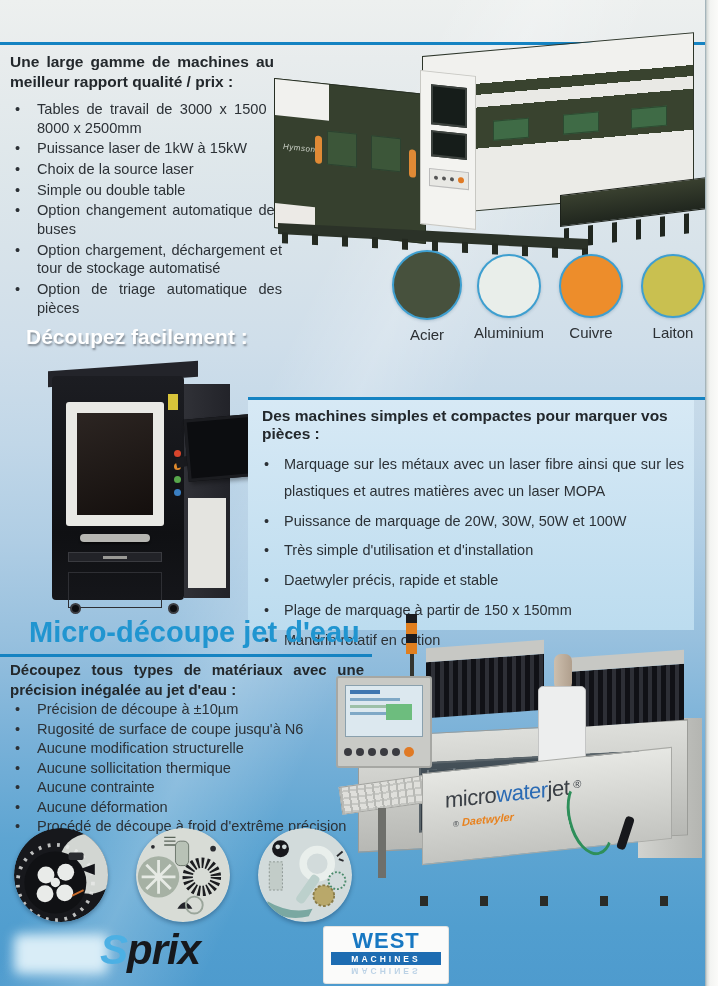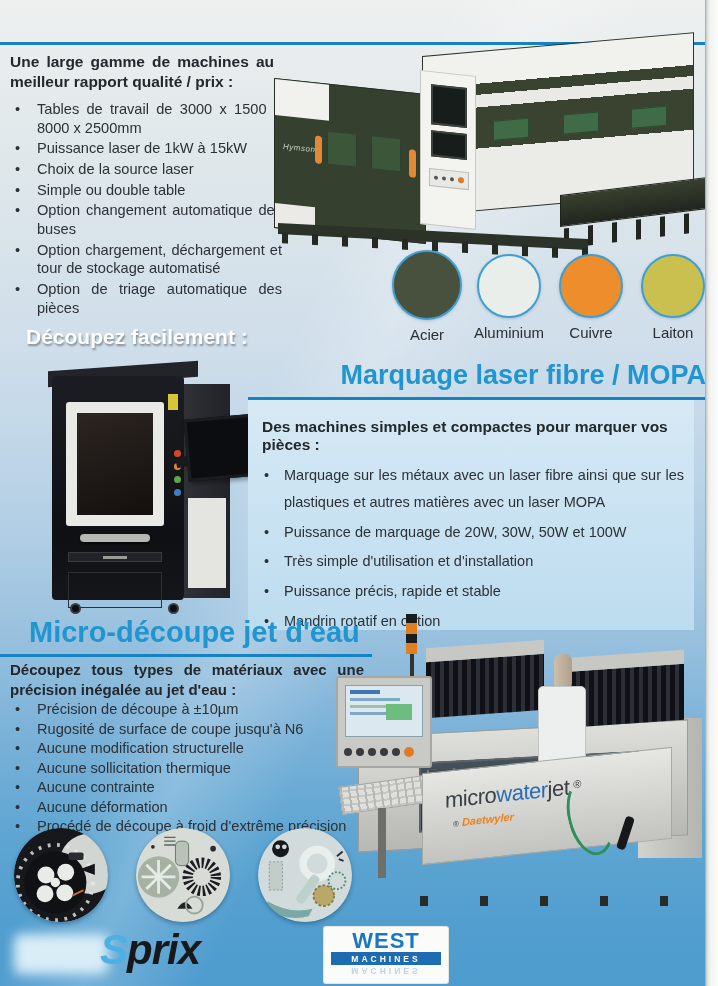--- a/index.html
+++ b/index.html
@@ -46,21 +46,21 @@
   .mat-circle { width:64px; height:64px; margin:4px auto 6px; border-radius:50%;
     border:2px solid #3e9fd0; box-shadow:0 1px 3px rgba(40,80,110,.25); }
   .mat-item:first-child .mat-circle { width:70px; height:70px; margin-top:0; }
   .mat-label { font-size:15px; color:#2b2f33; }
 
   .banner { position:absolute; left:26px; top:325px; font-size:21px; font-weight:bold; color:#ffffff;
     text-shadow:1px 2px 2px rgba(55,60,65,.5); }
 
   
   .panel2 { position:absolute; left:248px; top:400px; width:446px; height:230px;
-    background:linear-gradient(180deg,#d7e9f5,#bcdcef); padding:18px 10px 0 14px; }
+    background:linear-gradient(180deg,#d7e9f5,#bcdcef); padding:7px 10px 0 14px; }
   .intro2 { font-weight:bold; color:#23282c; font-size:15.5px; margin-bottom:8px; }
   .blist2 { position:static; font-size:14.5px; line-height:1.85; color:#2c3136; }
   .blist2 .bitem { margin-bottom:3px; }
   .blist2 .bitem::before { flex:0 0 20px; padding-left:2px; }
 
   
   .m1 { position:absolute; left:270px; top:48px; width:440px; height:204px; }
   .m1-side { position:absolute; left:152px; top:8px; width:272px; height:160px;
     transform:skewY(-5deg); transform-origin:left top; border:1px solid #2d3529;
     background:linear-gradient(180deg,#f1f1ee 0%,#f1f1ee 20%,#39432f 20%,#39432f 27%,
@@ -280,36 +280,38 @@
       <span class="m2-btn" style="background:#e08a2c;"></span>
       <span class="m2-btn" style="background:#58a84c;"></span>
       <span class="m2-btn" style="background:#3a7fc2;"></span>
     </div>
     <div class="m2-arm"></div>
     <div class="m2-monitor"></div>
     <span class="m2-caster" style="left:52px;"></span>
     <span class="m2-caster" style="left:150px;"></span>
   </div>
 
-  <div class="h-blue title2">Marquage laser fibre / MOPA</div>
   <div class="rule rule2"></div>
   <div class="panel2">
     <div class="intro2">Des machines simples et compactes pour marquer vos pièces :</div>
     <div class="blist blist2">
       <div class="bitem">
           <span class="btxt">Marquage sur les métaux avec un laser fibre ainsi que sur les plastiques et autres matières avec un laser MOPA</span>
         </div>
       <div class="bitem">
           <span class="btxt">Puissance de marquage de 20W, 30W, 50W et 100W</span>
         </div>
       <div class="bitem">
           <span class="btxt">Très simple d'utilisation et d'installation</span>
         </div>
       <div class="bitem">
-          <span class="btxt">Puissance précis, rapide et stable</span>
+          <span class="btxt">Daetwyler précis, rapide et stable</span>
+        </div>
+      <div class="bitem">
+          <span class="btxt">Plage de marquage à partir de 150 x 150mm</span>
         </div>
       <div class="bitem">
           <span class="btxt">Mandrin rotatif en option</span>
         </div>
     </div>
   </div>
 
   <div class="h-blue title3">Micro-découpe jet d'eau</div>
   <div class="rule rule3"></div>
   <div class="intro intro3">Découpez tous types de matériaux avec une précision inégalée au jet d'eau :</div>

